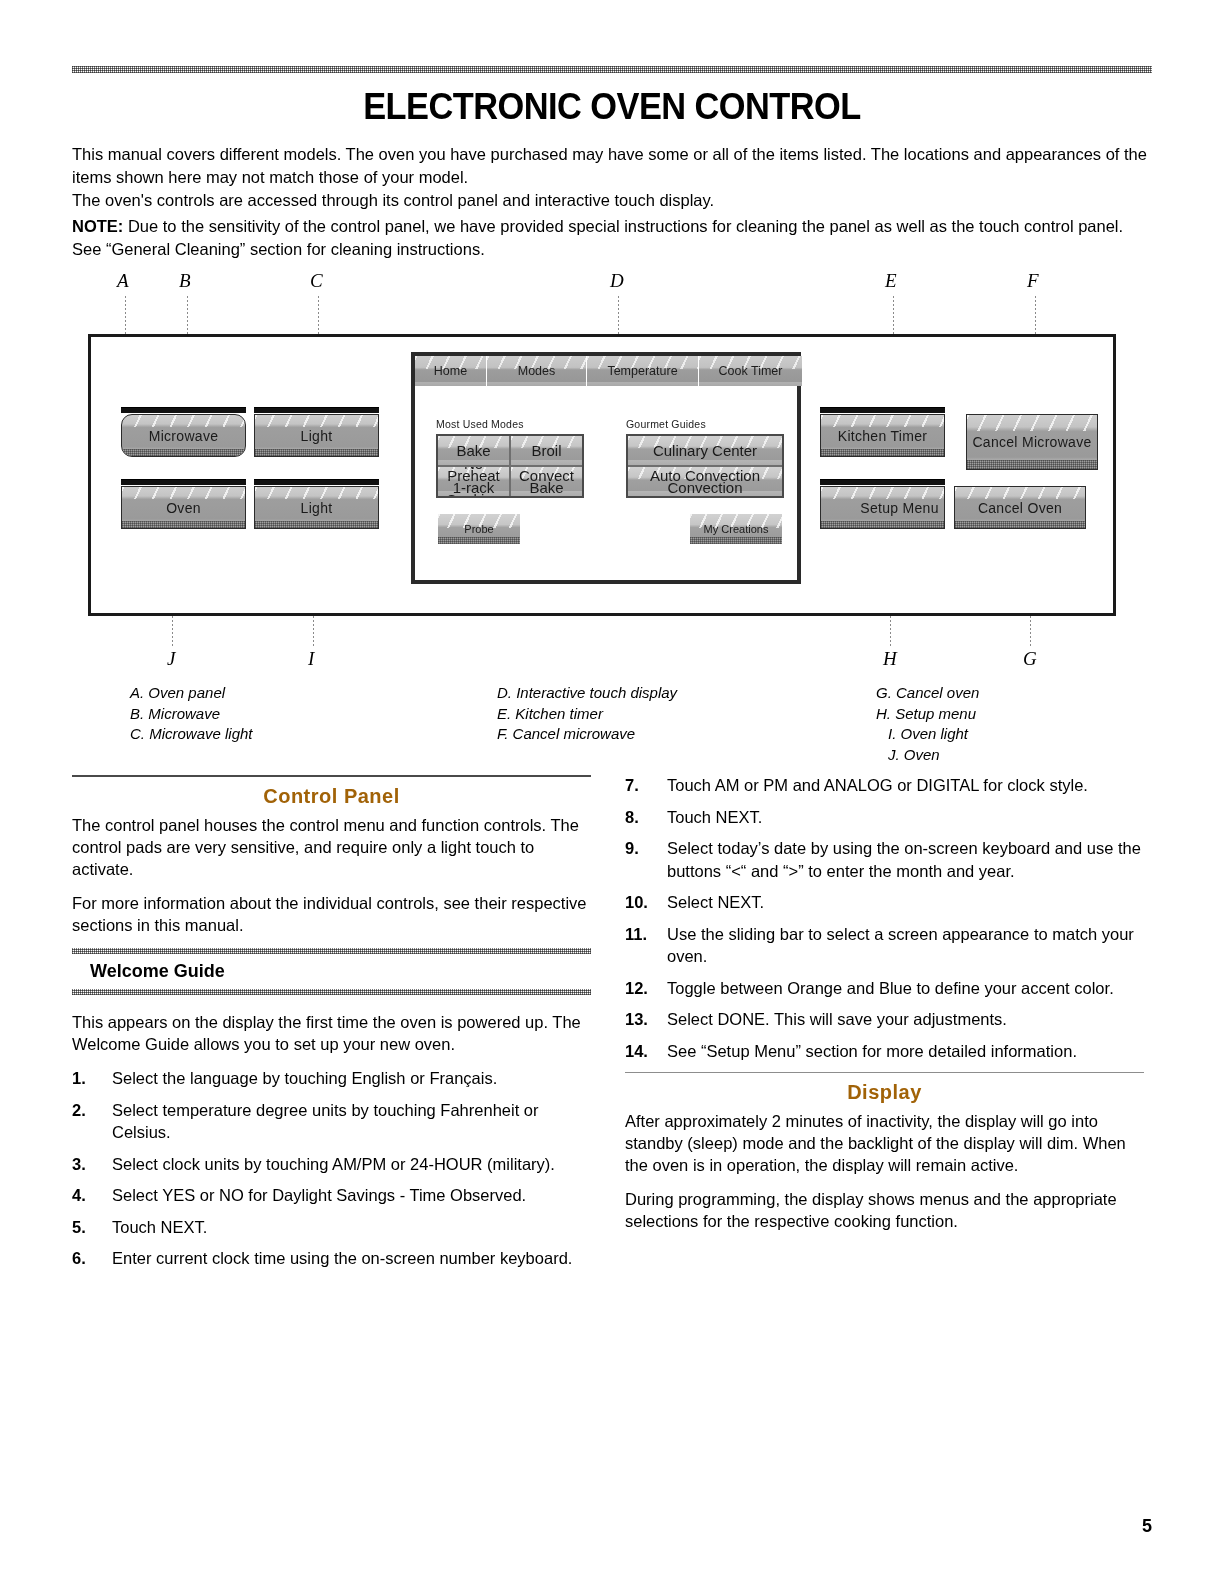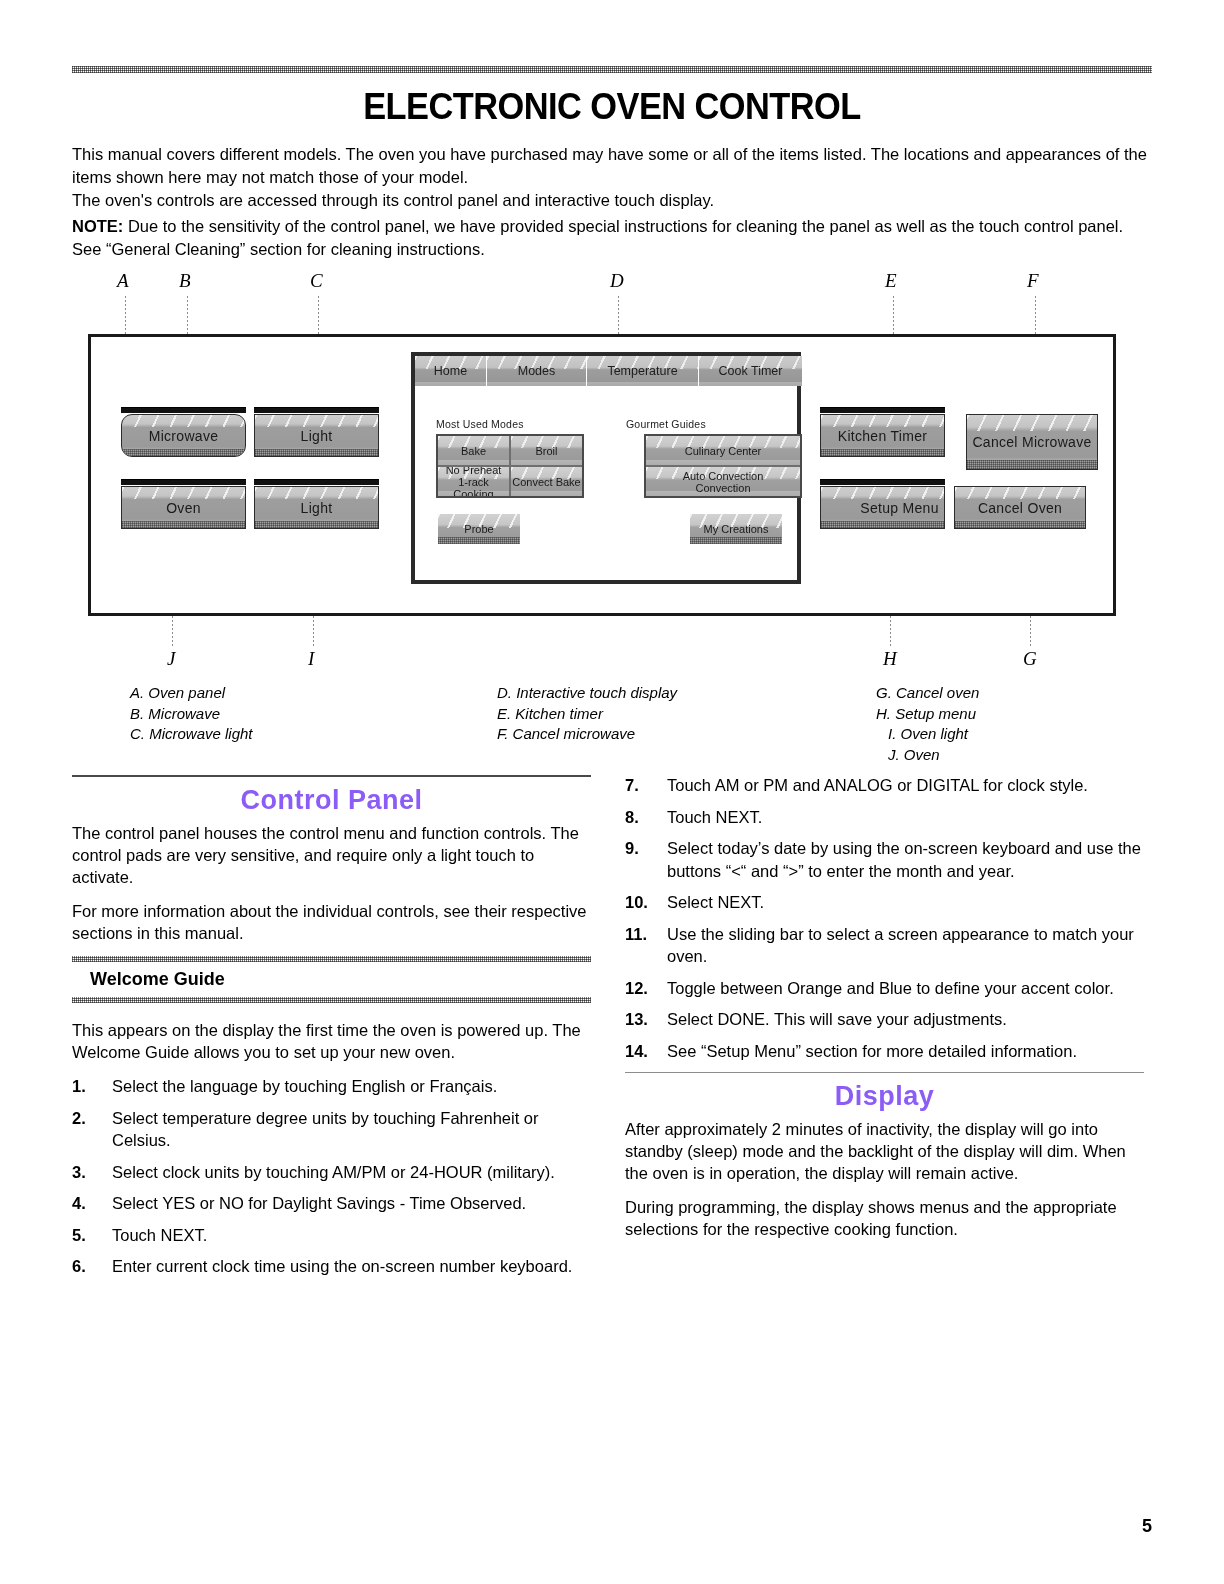--- a/index.html
+++ b/index.html
@@ -182,21 +182,21 @@
     background: #6f6f6f;
     gap: 2px;
   }
   .mode-cell {
     box-sizing: border-box;
     position: relative;
     display: flex;
     align-items: center;
     justify-content: center;
     text-align: center;
-    font-size: 11px;
+    font-size: 15px;
     line-height: 12px;
     color: #1a1a1a;
     background: linear-gradient(180deg,#d2d2d2 0%,#c6c6c6 35%,#a0a0a0 45%,#9b9b9b 82%,#b6b6b6 82%,#adadad 100%);
     overflow: hidden;
   }
   .mode-cell::before{
     content:"";position:absolute;left:0;right:0;top:0;height:42%;
     background-image: repeating-linear-gradient(115deg, rgba(255,255,255,.7) 0 2px, rgba(255,255,255,0) 2px 14px);
   }
   .mode-cell span{position:relative;z-index:2;}
@@ -235,23 +235,23 @@
   
   .col { position: absolute; width: 519px; }
   #col-left  { left: 72px;  top: 775px; }
   #col-right { left: 625px; top: 770px; }
 
   .rule-thin { height: 2px; background: #4a4a4a; width: 100%; }
   .rule-thin.light { background:#8d8d8d; height:1px; }
 
   .outline-head {
     text-align: center;
-    font-size: 27px;
+    font-size: 20px;
     font-weight: bold;
-    color: #8b5cf6;
+    color: #a16207;
     letter-spacing: 0.5px;
     margin: 8px 0 6px 0;
     font-family: "Liberation Sans", sans-serif;
   }
 
   .para {
     font-size: 16.5px;
     line-height: 22px;
     margin: 0 0 12px 0;
   }
@@ -415,21 +415,21 @@
       <div class="mode-cell">
           <span class="ml">No Preheat<br>1-rack Cooking</span>
         </div>
       <div class="mode-cell">
           <span>Convect Bake</span>
         </div>
     </div>
 
     <div class="grp-label" style="left:211px; top:62px;">Gourmet Guides</div>
 
-    <div class="mode-grid" style="left:229px; top:78px; width:158px; height:64px; grid-template-columns:1fr; grid-template-rows:1fr 1fr;">
+    <div class="mode-grid" style="left:211px; top:78px; width:158px; height:64px; grid-template-columns:1fr; grid-template-rows:1fr 1fr;">
       <div class="mode-cell">
           <span>Culinary Center</span>
         </div>
       <div class="mode-cell">
           <span class="ml">Auto Convection<br>Convection</span>
         </div>
     </div>
 
     <div class="small-btn" style="left:23px;  top:158px; width:82px; height:30px;">
         <span>Probe</span>

